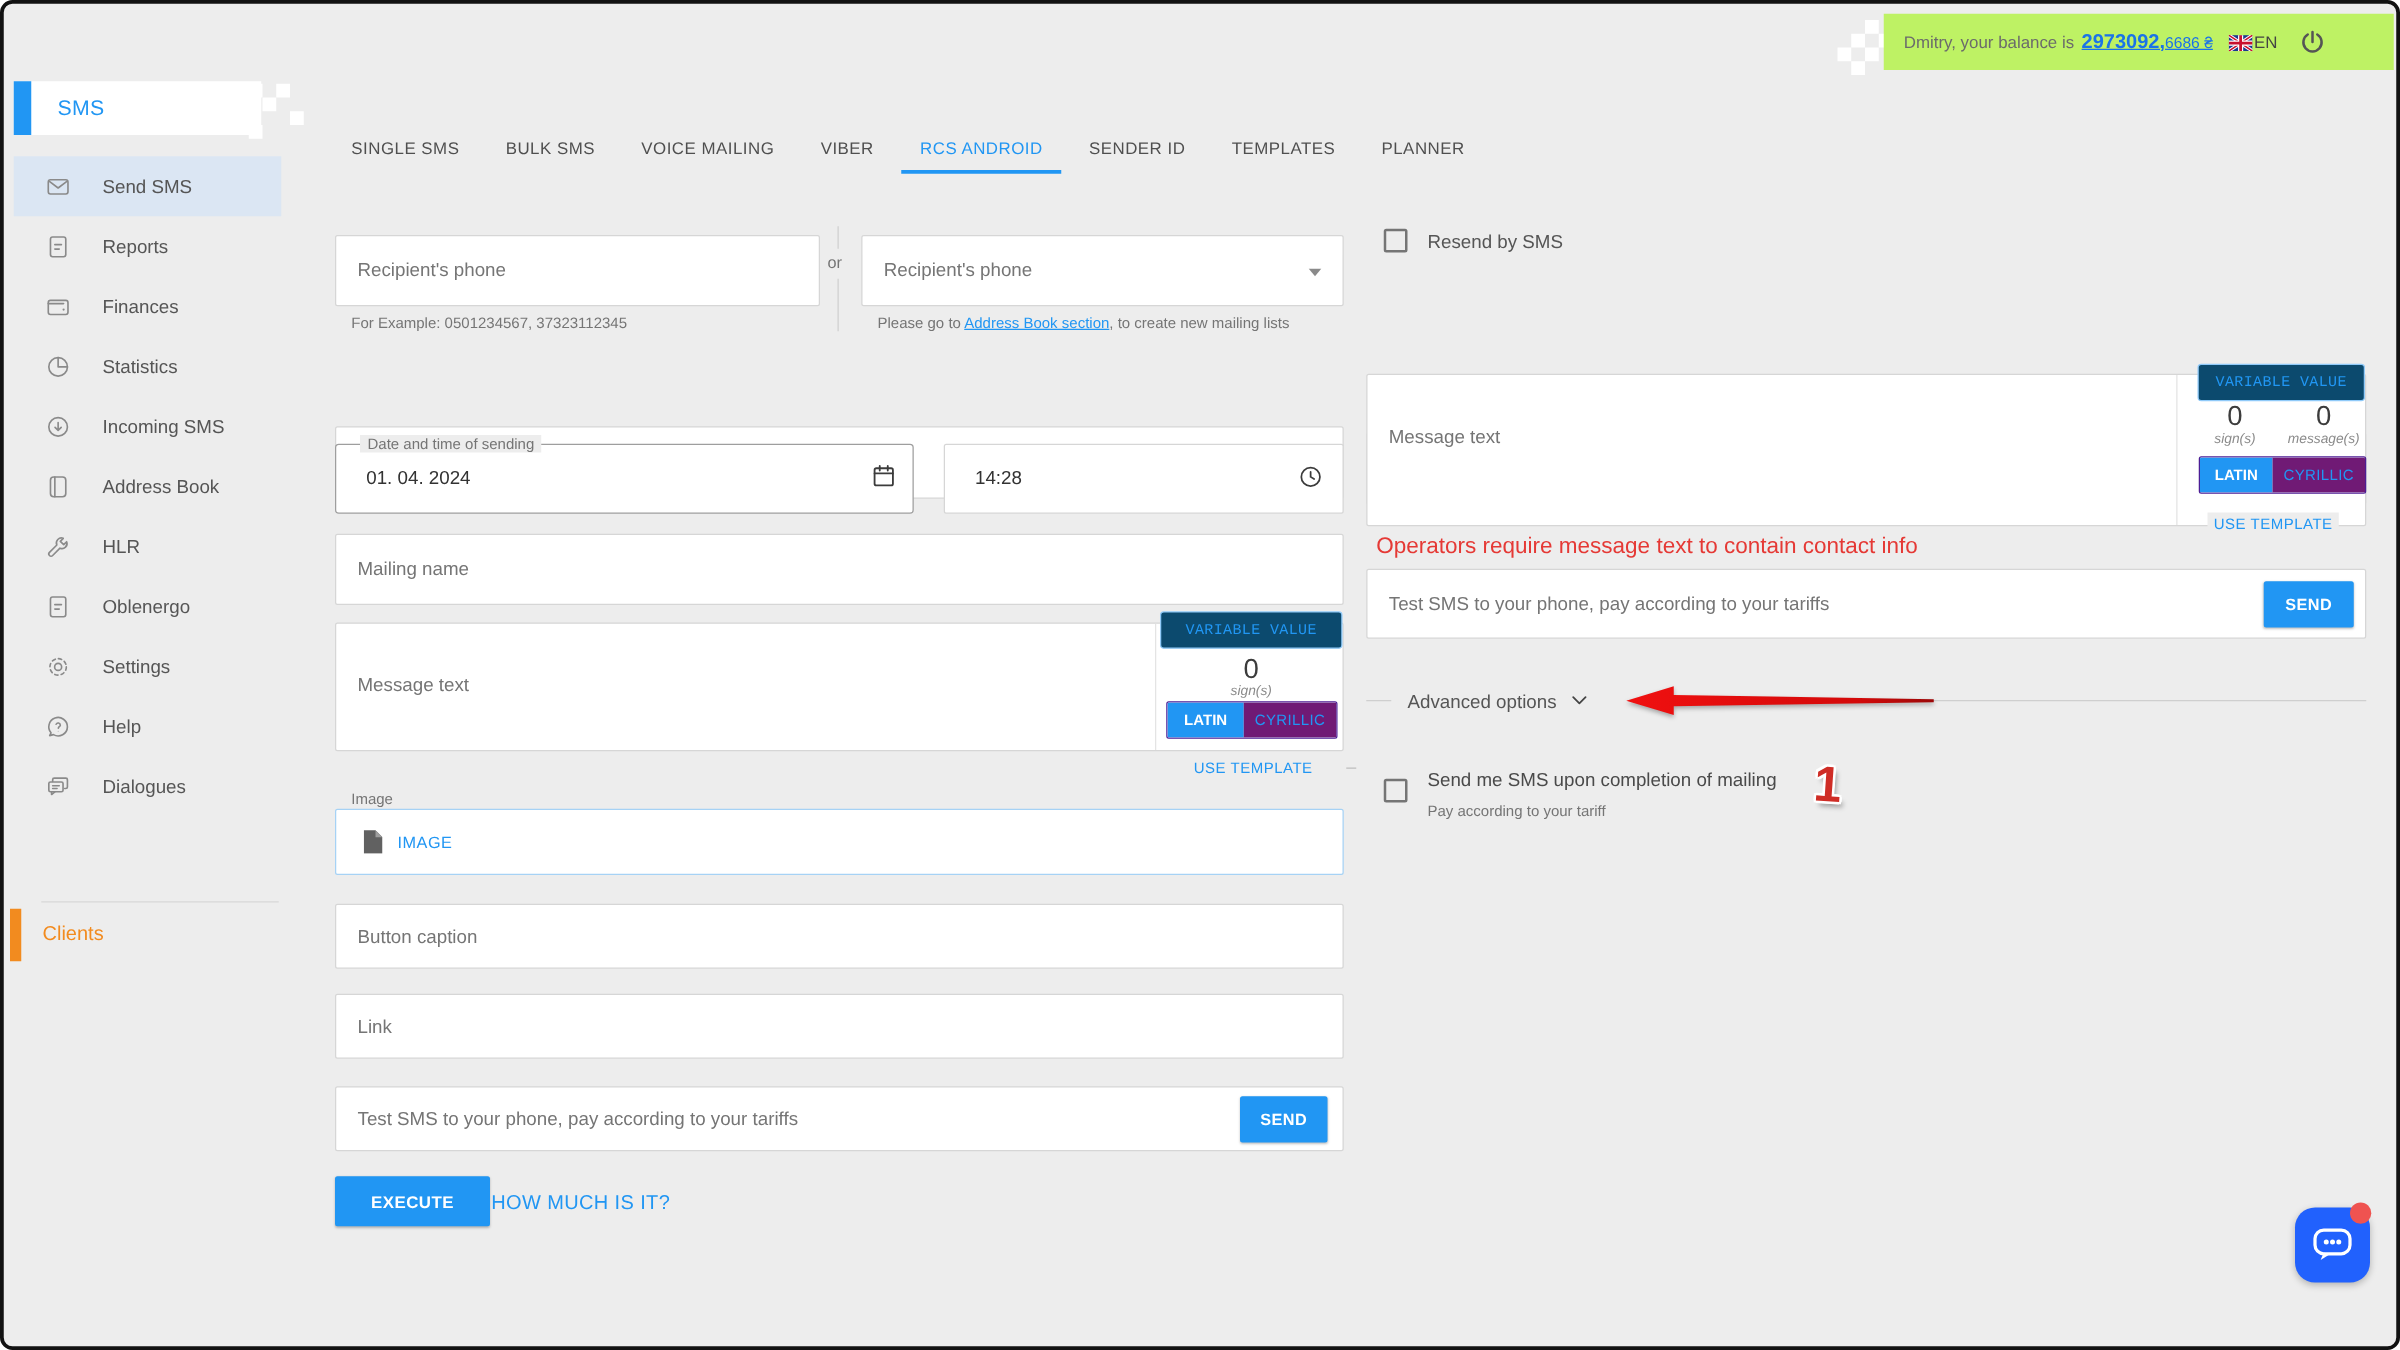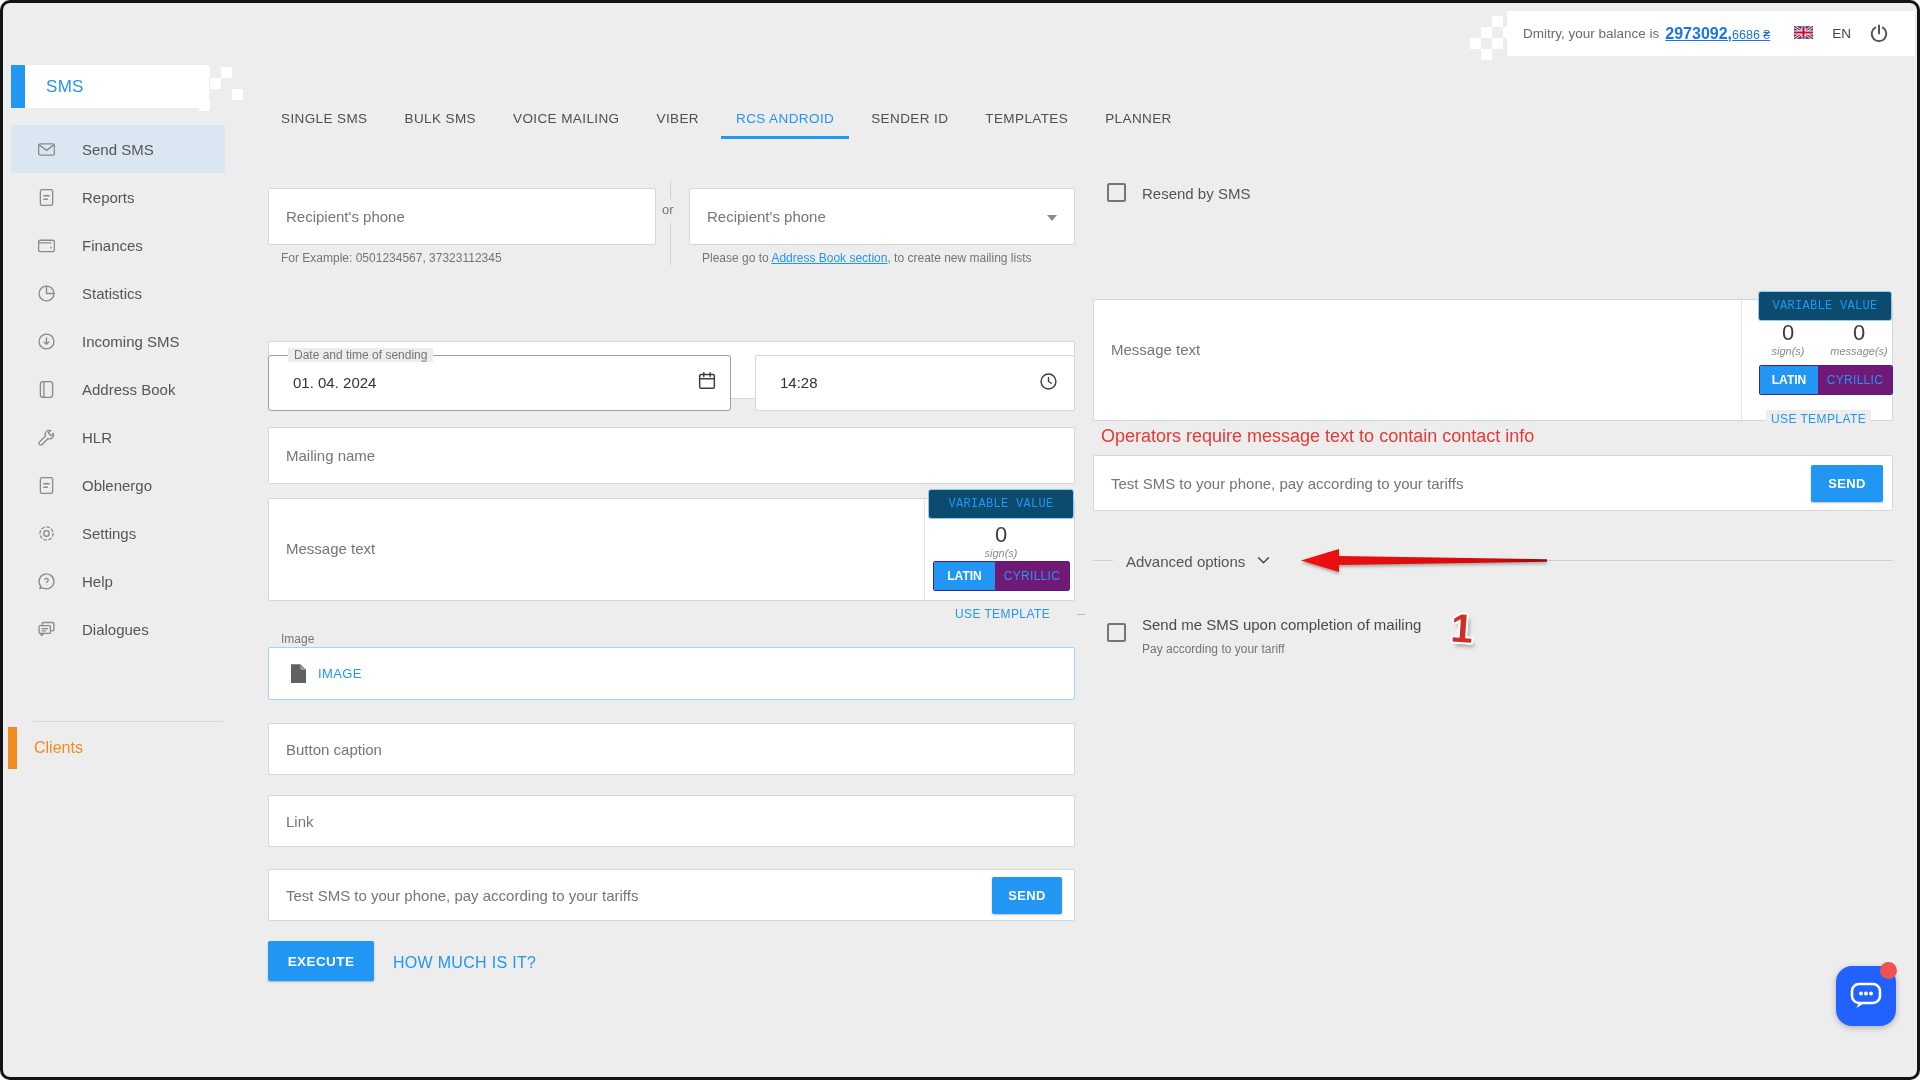--- a/index.html
+++ b/index.html
@@ -1,26 +1,26 @@
 <!DOCTYPE html>
 <html><head>
 <meta charset="utf-8">
 <style>
   * { margin:0; padding:0; box-sizing:border-box; }
   html,body { width:1920px; height:1080px; background:#fff; font-family:"Liberation Sans", sans-serif; }
   #frame { position:absolute; inset:0; border:3px solid #121212; border-radius:10px; background:#ededed; overflow:hidden; }
   .abs { position:absolute; }
 
   
-  #userbox { left:1504px; top:8px; width:408px; height:45px; background:#ffffff; display:flex; align-items:center; padding:0 16px; }
+  #userbox { left:1504px; top:8px; width:408px; height:45px; background:#bef264; display:flex; align-items:center; padding:0 16px; }
   #greeting { font-size:13.5px; color:#6b6b6b; white-space:nowrap; }
   #balance { margin-left:6px; color:#1a73e8; text-decoration:underline; white-space:nowrap; cursor:pointer; }
   #balance .b-int { font-weight:bold; font-size:16px; }
   #balance .b-frac { font-size:12.5px; }
-  #lang { display:flex; align-items:flex-start; margin-left:24px; gap:19px; }
+  #lang { display:flex; align-items:flex-end; margin-left:13px; gap:1px; }
   #lang-label { font-size:13.5px; color:#444; }
   #power { margin-left:16px; width:24px; height:24px; cursor:pointer; }
 
   .checker { width:11px; height:11px; background:#fff; position:absolute; }
 
   
   #smsbar { left:8px; top:62px; width:198px; height:43px; background:#fff; border-left:14px solid #2196f3; display:flex; align-items:center; padding-left:21px; }
   #smsbar span { color:#2196f3; font-size:17px; letter-spacing:.3px; }
   #sidebar { left:8px; top:122px; width:214px; display:flex; flex-direction:column; }
   .sb-item { height:48px; display:flex; align-items:center; padding-left:24px; gap:25px; cursor:pointer; color:#555; font-size:15px; }
@@ -88,21 +88,21 @@
   #lf-usetpl { left:952px; top:604px; }
   #lf-usetpl-dash { left:1074px; top:611px; width:8px; height:1px; background:#bdbdbd; }
 
   #lf-image-label { left:278px; top:629px; }
   #lf-imagebox { left:265px; top:644px; width:807px; height:53px; background:#fff; border:1px solid #a6d2f5; border-radius:2px; display:flex; align-items:center; padding-left:22px; gap:12px; cursor:pointer; }
   #lf-image-text { color:#2196f3; font-size:13px; letter-spacing:.4px; }
   #lf-caption { left:265px; top:720px; width:807px; height:52px; }
   #lf-link { left:265px; top:792px; width:807px; height:52px; }
   #lf-test { left:265px; top:866px; width:807px; height:52px; }
   #lf-send { left:989px; top:874px; width:70px; height:37px; }
-  #lf-execute { left:265px; top:938px; width:106px; height:40px; font-size:13.5px; }
+  #lf-execute { left:265px; top:938px; width:124px; height:40px; font-size:13.5px; }
   #lf-howmuch { left:390px; top:951px; font-size:16px; letter-spacing:.3px; }
 
   
   #rf-resend { left:1104px; top:180px; }
   #rf-resend-label { left:1139px; top:182px; font-size:15px; color:#555; }
   #rf-sender { left:1090px; top:228px; width:800px; height:58px; }
   #rf-message { left:1090px; top:296px; width:800px; height:122px; }
   #rf-panel-sep { left:1738px; top:297px; height:120px; }
   #rf-varval { left:1755px; top:288px; width:134px; height:30px; }
   #rf-count-signs { left:1752px; top:318px; width:66px; }

